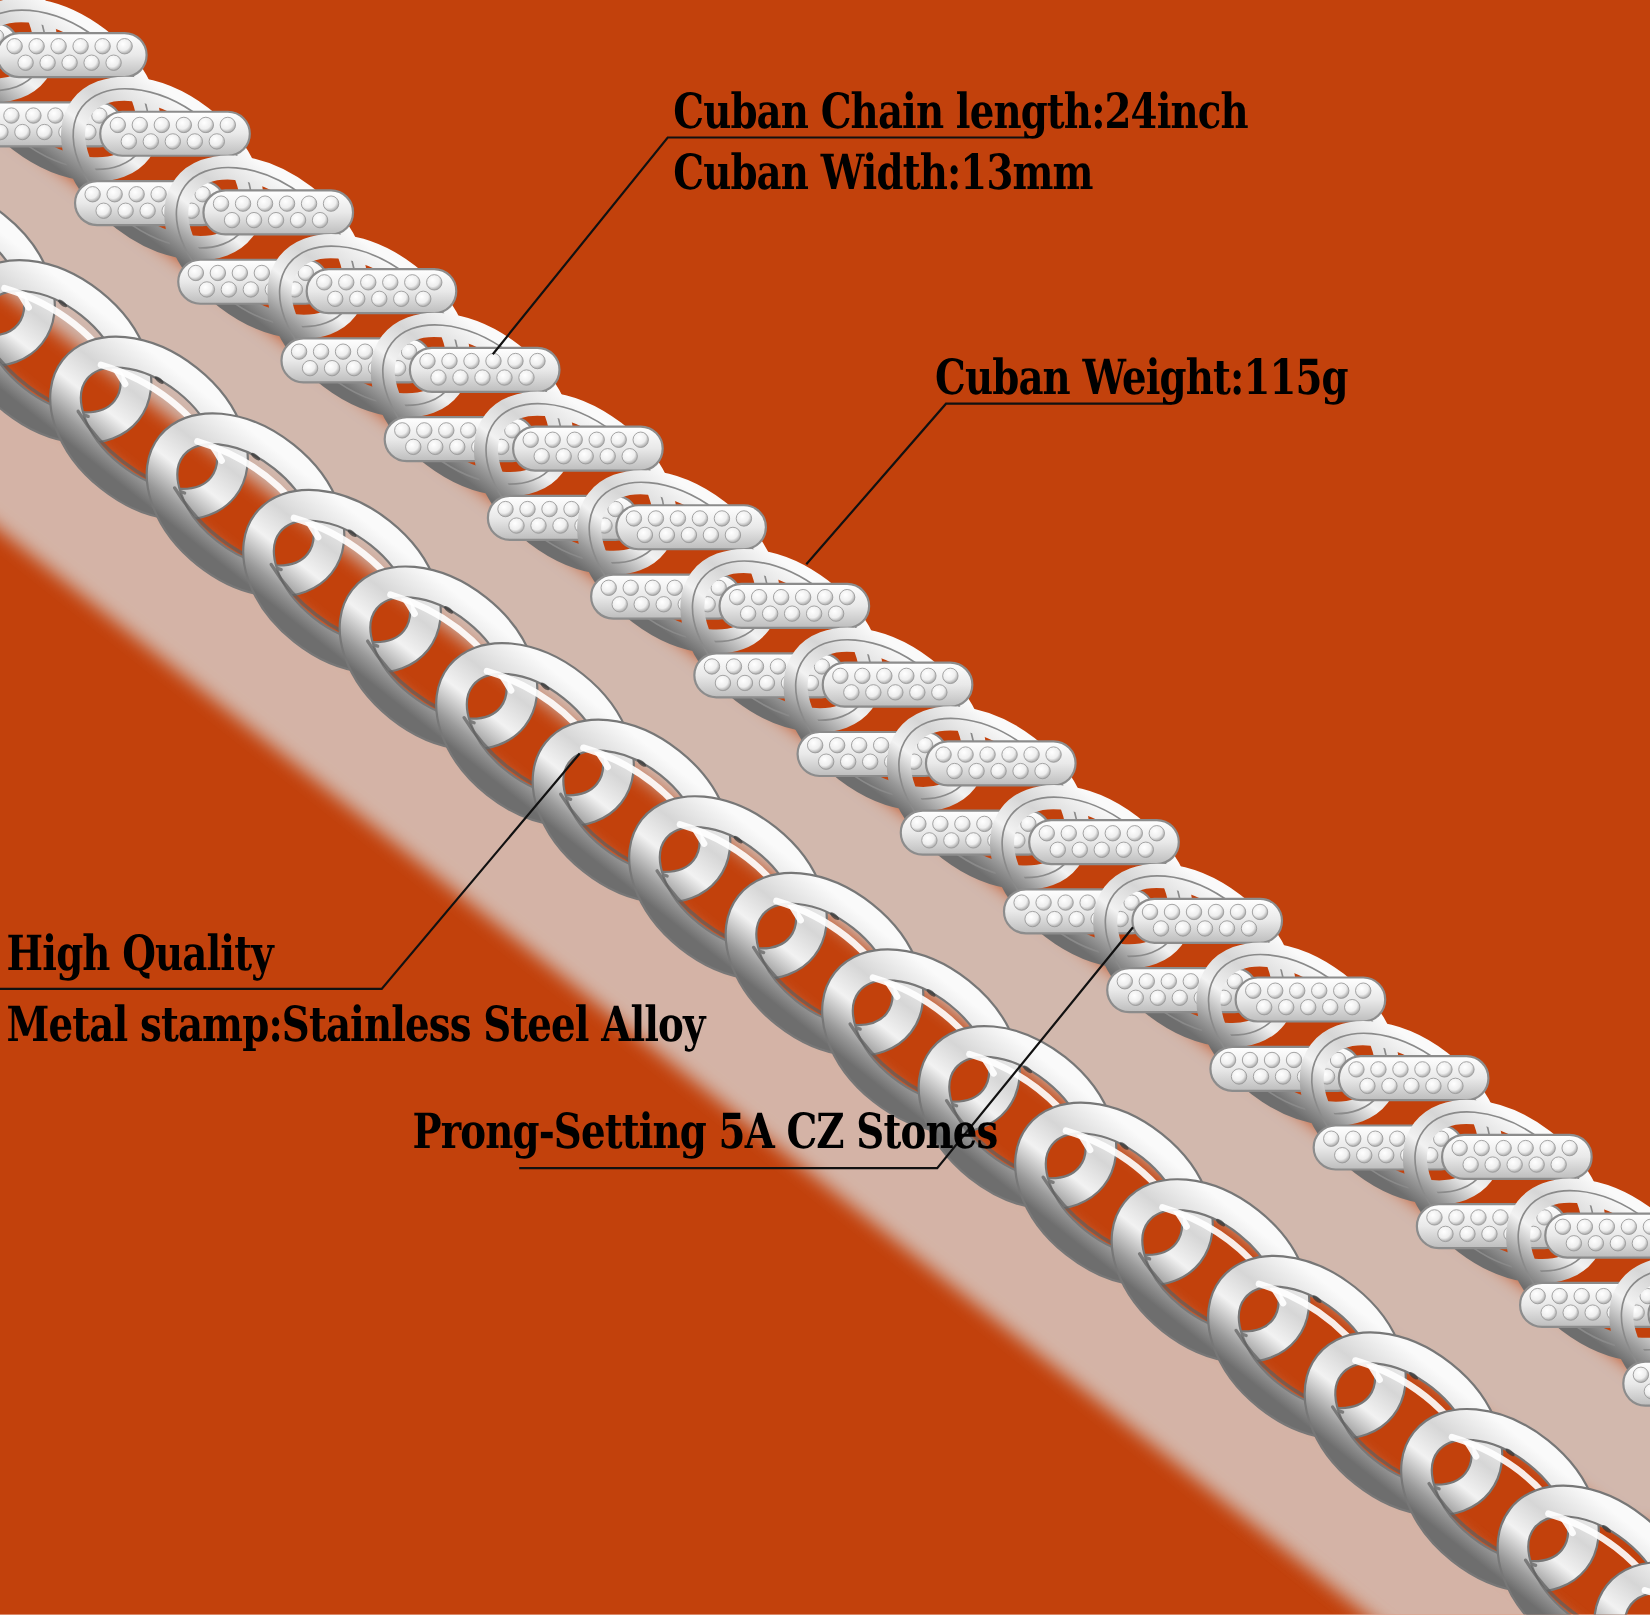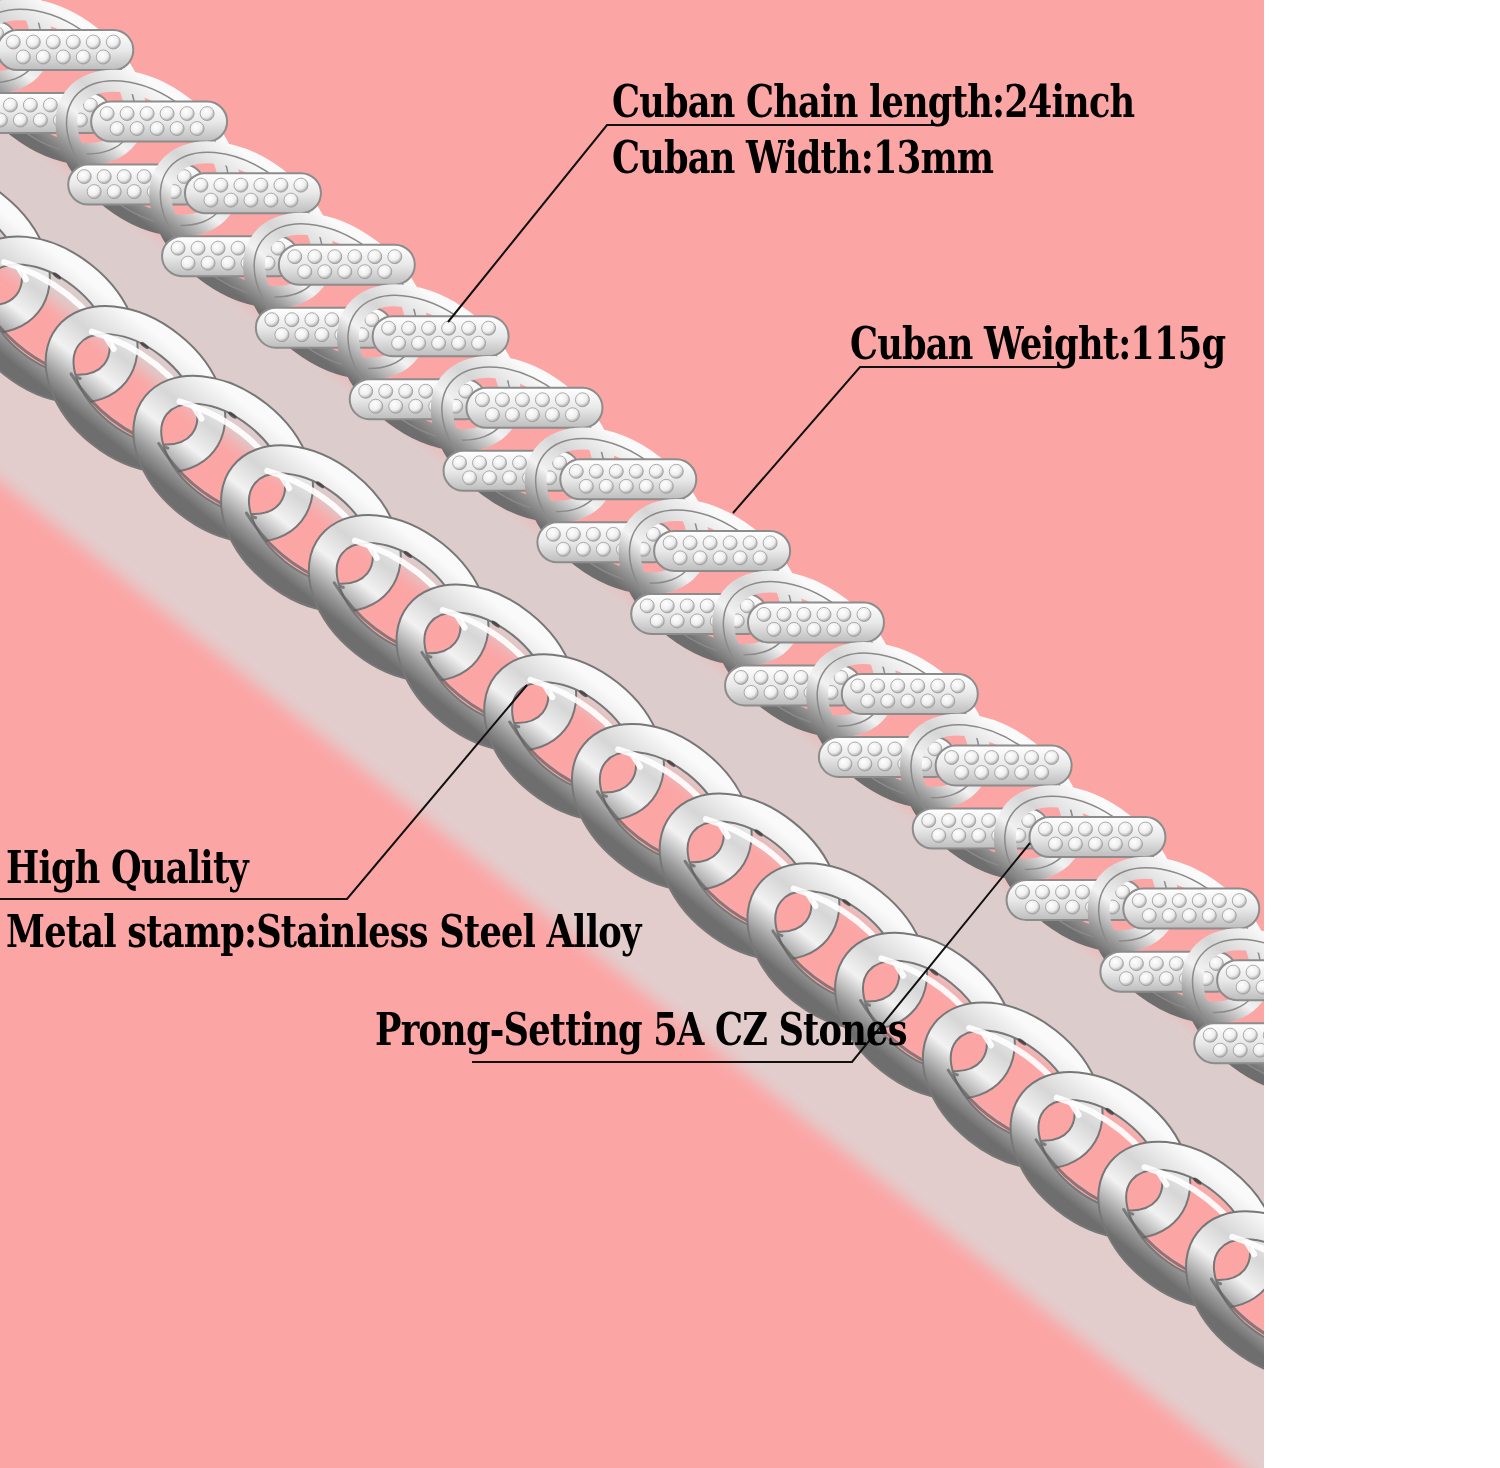--- a/index.html
+++ b/index.html
@@ -1,21 +1,21 @@
 <!DOCTYPE html>
 <html><head>
 <meta charset="utf-8">
 <style>
   html, body { margin: 0; padding: 0; background: #ffffff; }
   #stage {
     position: relative;
-    width: 1264px;
+    width: 1500px;
     height: 1468px;
     overflow: hidden;
-    background: #fca5a5;
+    background: #c2410c;
   }
   #chains { position: absolute; left: 0; top: 0; }
   #callouts { position: absolute; left: 0; top: 0; pointer-events: none; }
   .label {
     position: absolute;
     font-family: "DejaVu Serif", "Liberation Serif", serif;
     font-weight: bold;
     color: #000000;
     white-space: nowrap;
     letter-spacing: -1px;

